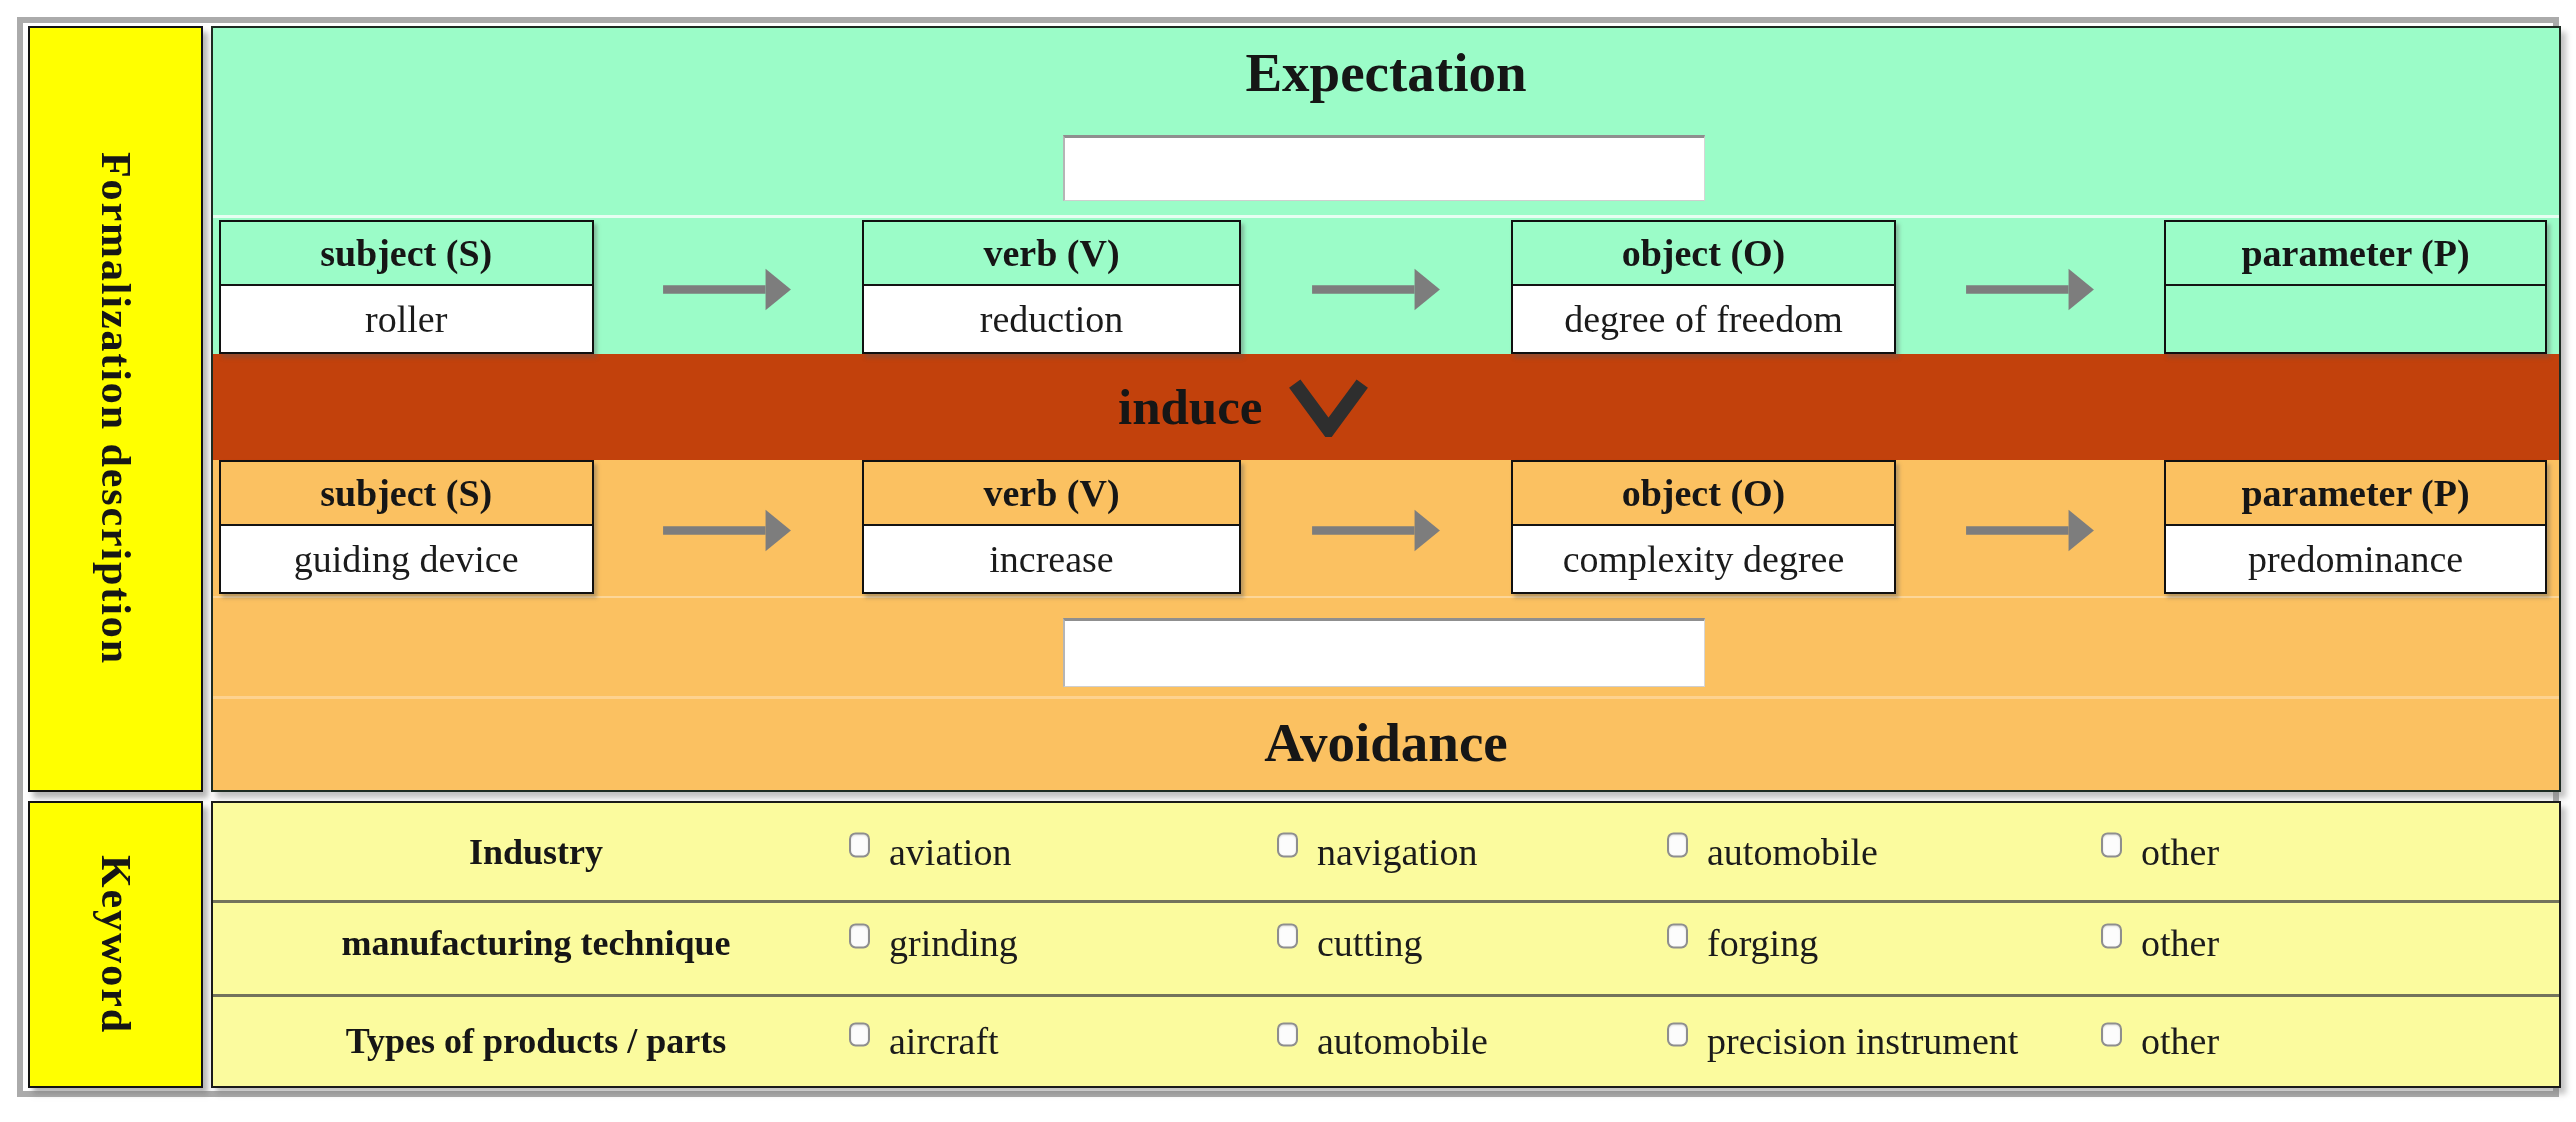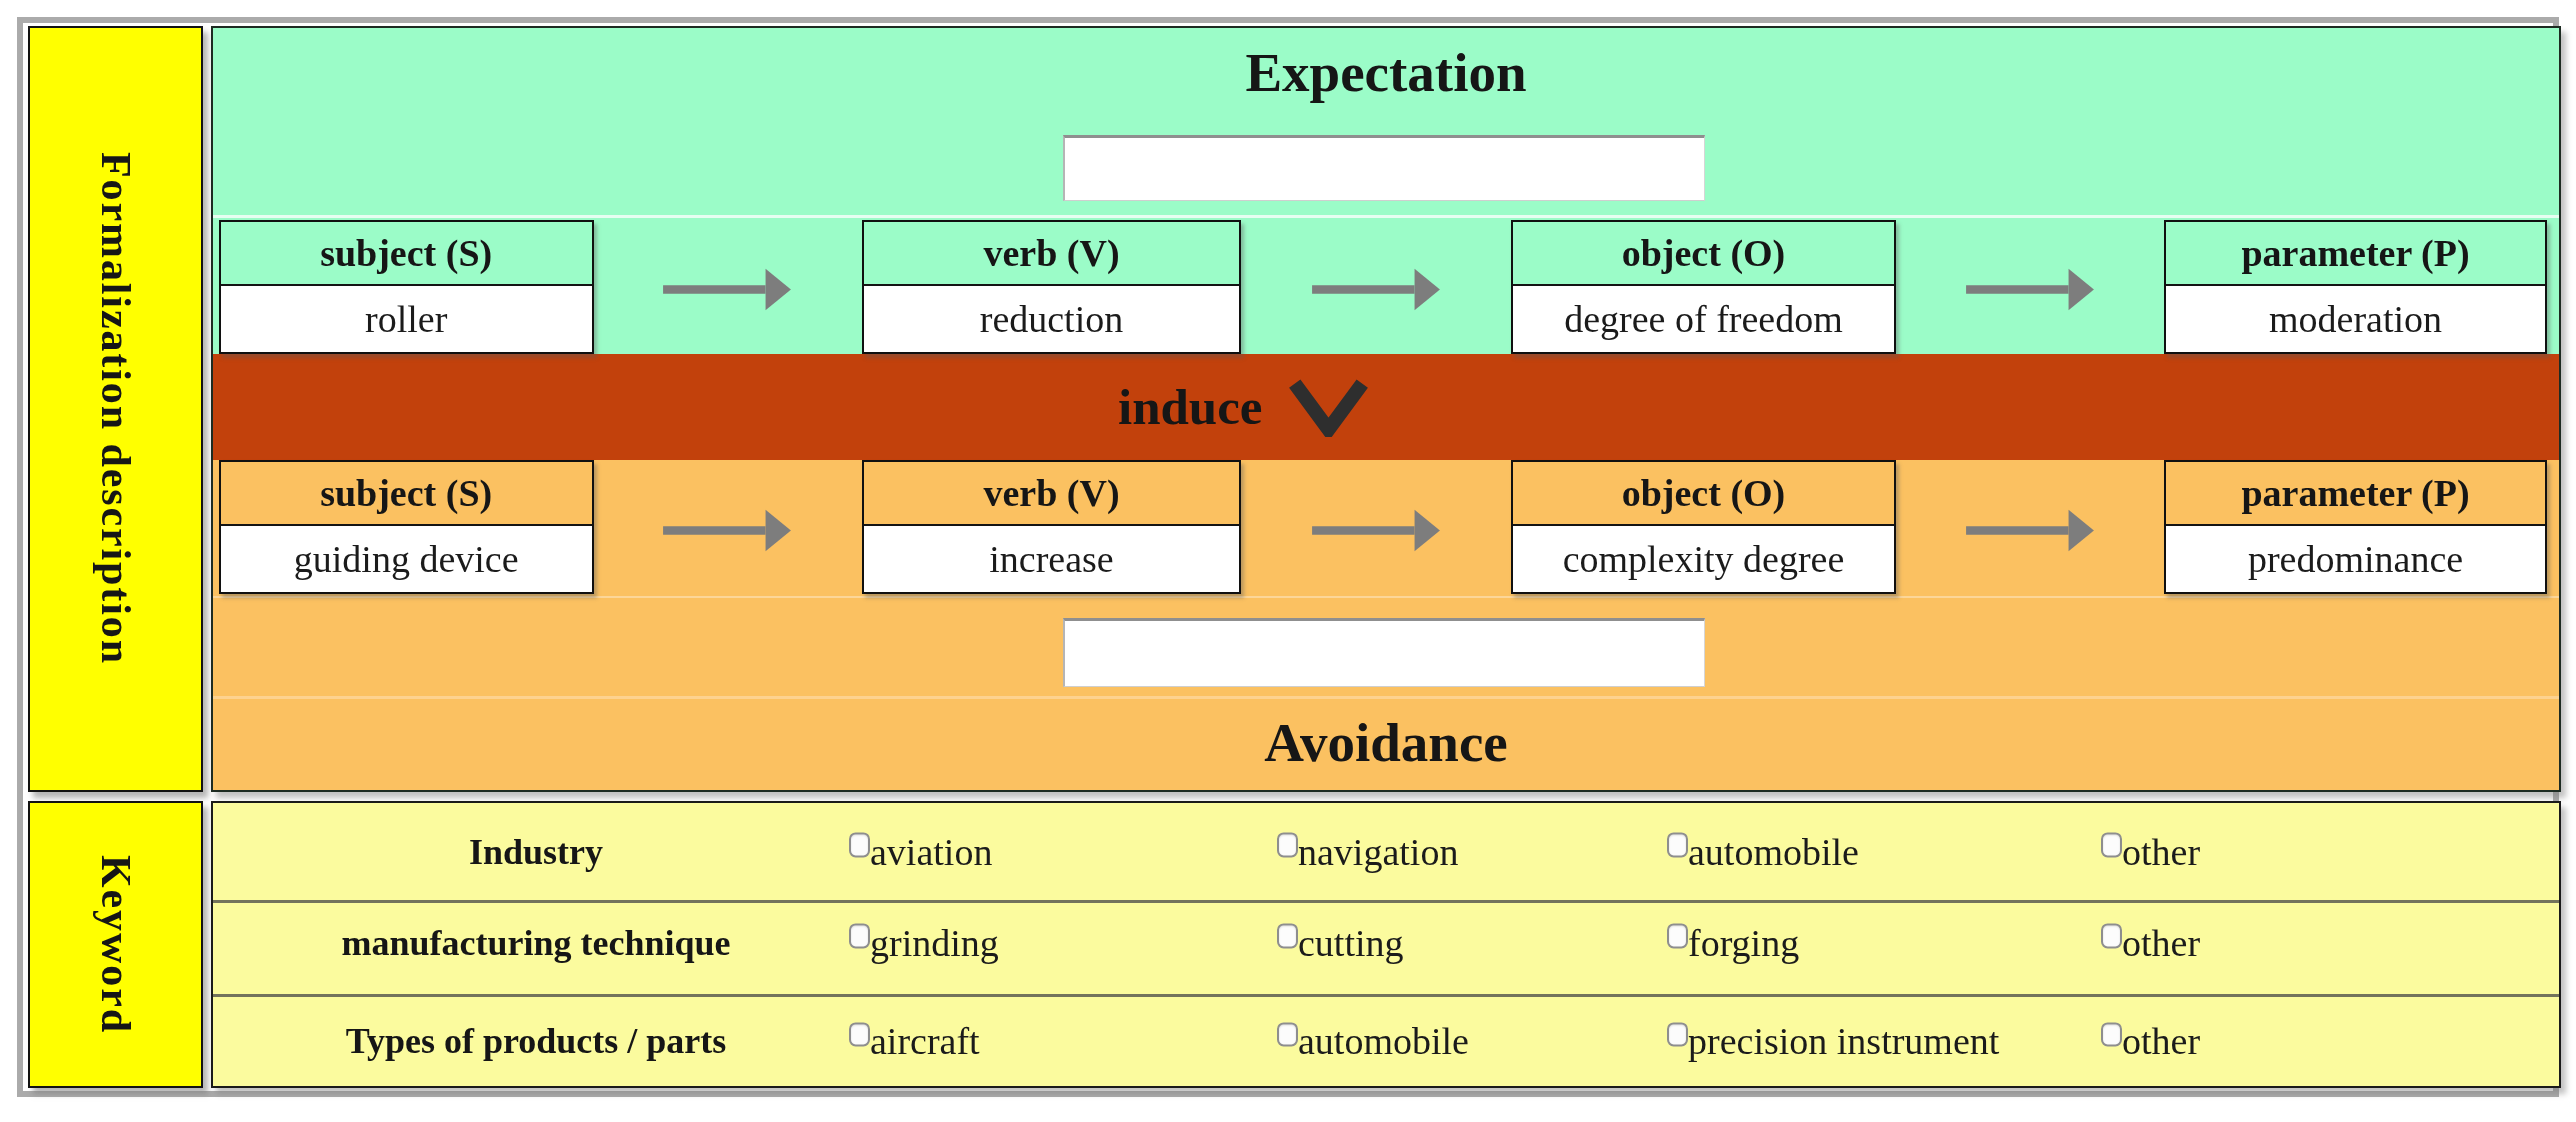--- a/index.html
+++ b/index.html
@@ -70,21 +70,21 @@
     box-shadow:4.7px 5.7px 5.7px rgba(120,120,120,.45);}
   .krow{position:absolute;left:0;right:0;margin-left:40px;}
   .krow-1{top:0;height:97px;}
   .krow-2{top:100px;height:79px;text-decoration:underline;}
   .krow-3{top:194px;height:88px;}
   .ksep{position:absolute;left:0;right:0;height:2.8px;background:var(--divider-olive);}
   .ksep-1{top:97px;} .ksep-2{top:191px;}
   .klabel{position:absolute;left:0;top:0;width:566px;height:100%;
     display:flex;align-items:center;justify-content:center;
     font-weight:bold;font-size:36px;color:#161616;white-space:nowrap;}
-  .kopt{position:absolute;top:0;height:100%;display:flex;align-items:center;}
+  .kopt{position:absolute;top:0;height:100%;display:flex;align-items:center;gap:19px;}
   .ko-1{left:596px;} .ko-2{left:1024px;} .ko-3{left:1414px;} .ko-4{left:1848px;}
   .cb{display:inline-block;width:21px;height:24.5px;border:2.8px solid #8e8e8e;border-radius:6.6px;
     background:#fcfcfc;transform:translateY(-6.6px);box-shadow:inset 0 0.9px 1.9px rgba(0,0,0,.15);
     cursor:pointer;flex:none;}
   .kopt .lbl{font-size:38px;color:#1b1b1b;white-space:nowrap;}
 </style>
 </head>
 <body>
 
 <div class="frame"></div>
@@ -112,21 +112,20 @@
   <div class="svop-box green-row row-green bx-2">
     <div class="hd">verb (V)</div>
     <div class="val">reduction</div>
   </div>
   <div class="svop-box green-row row-green bx-3">
     <div class="hd">object (O)</div>
     <div class="val">degree of freedom</div>
   </div>
   <div class="svop-box green-row row-green bx-4">
     <div class="hd">parameter (P)</div>
-    <div class="val">moderation</div>
   </div>
 
   <svg class="h-arrow ar-g ar-1" viewBox="0 0 140 50">
     <line x1="2" y1="25" x2="111" y2="25" stroke="#7d7d7d" stroke-width="9"></line>
     <polygon points="111,3 138,25 111,47" fill="#7d7d7d"></polygon>
   </svg>
   <svg class="h-arrow ar-g ar-2" viewBox="0 0 140 50">
     <line x1="2" y1="25" x2="111" y2="25" stroke="#7d7d7d" stroke-width="9"></line>
     <polygon points="111,3 138,25 111,47" fill="#7d7d7d"></polygon>
   </svg>

